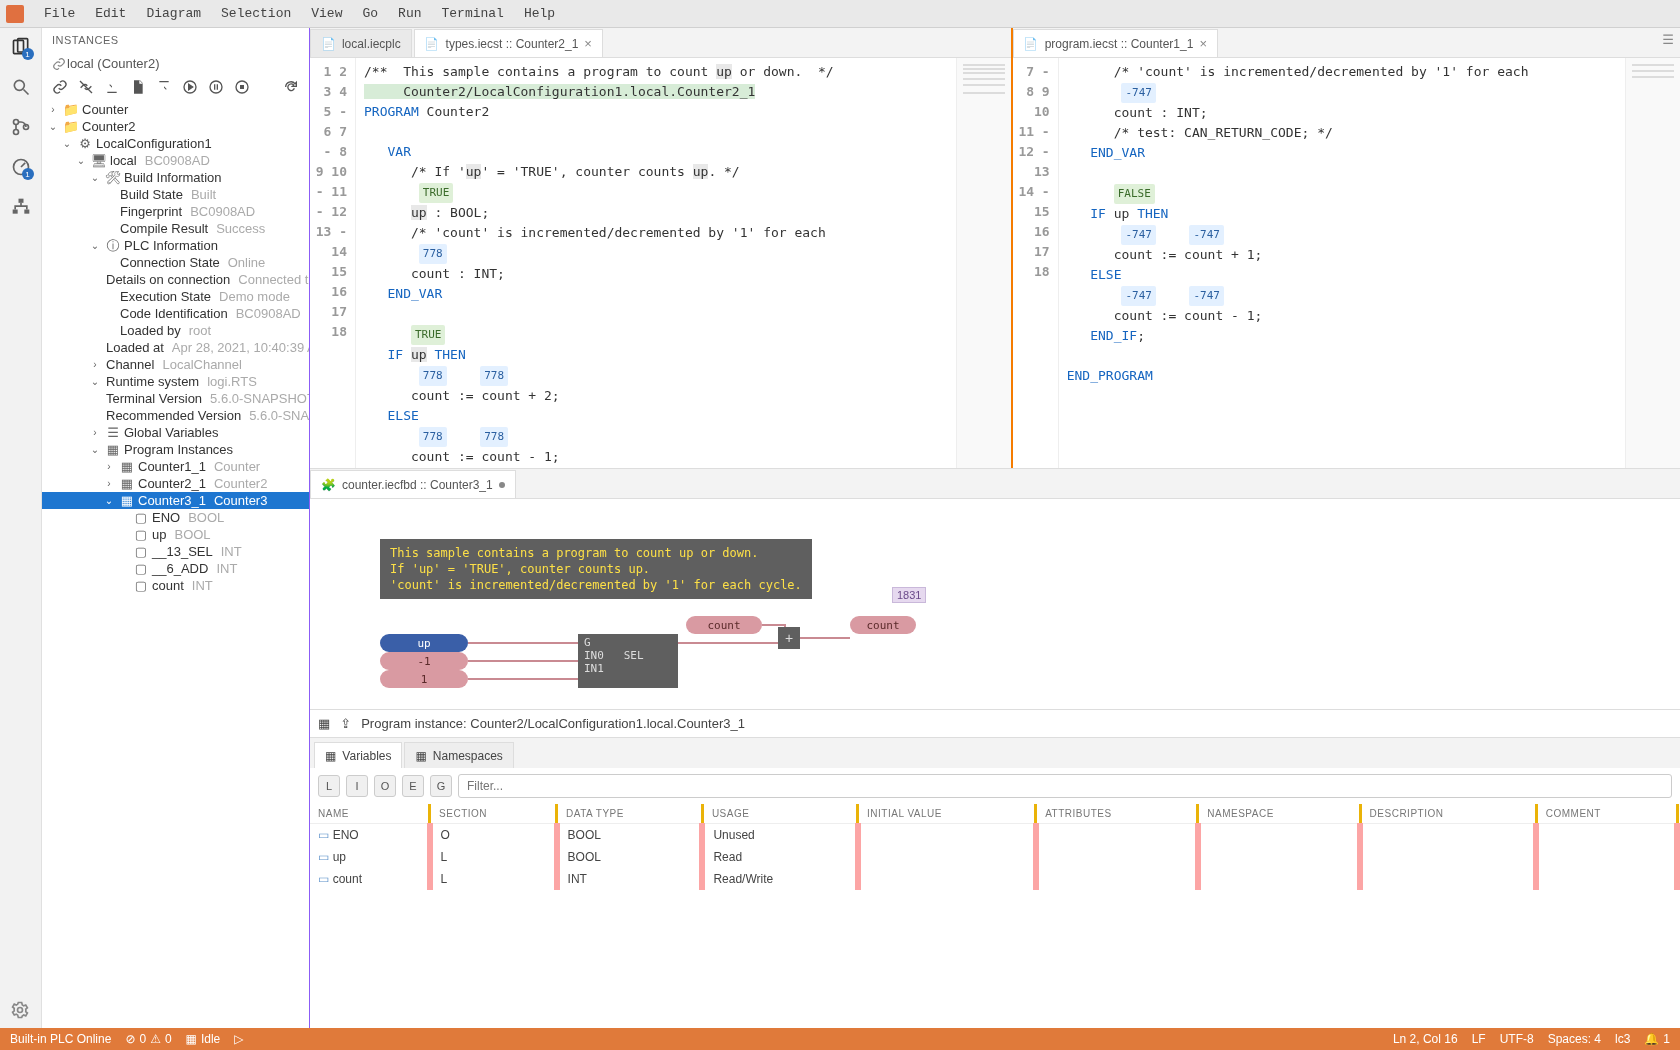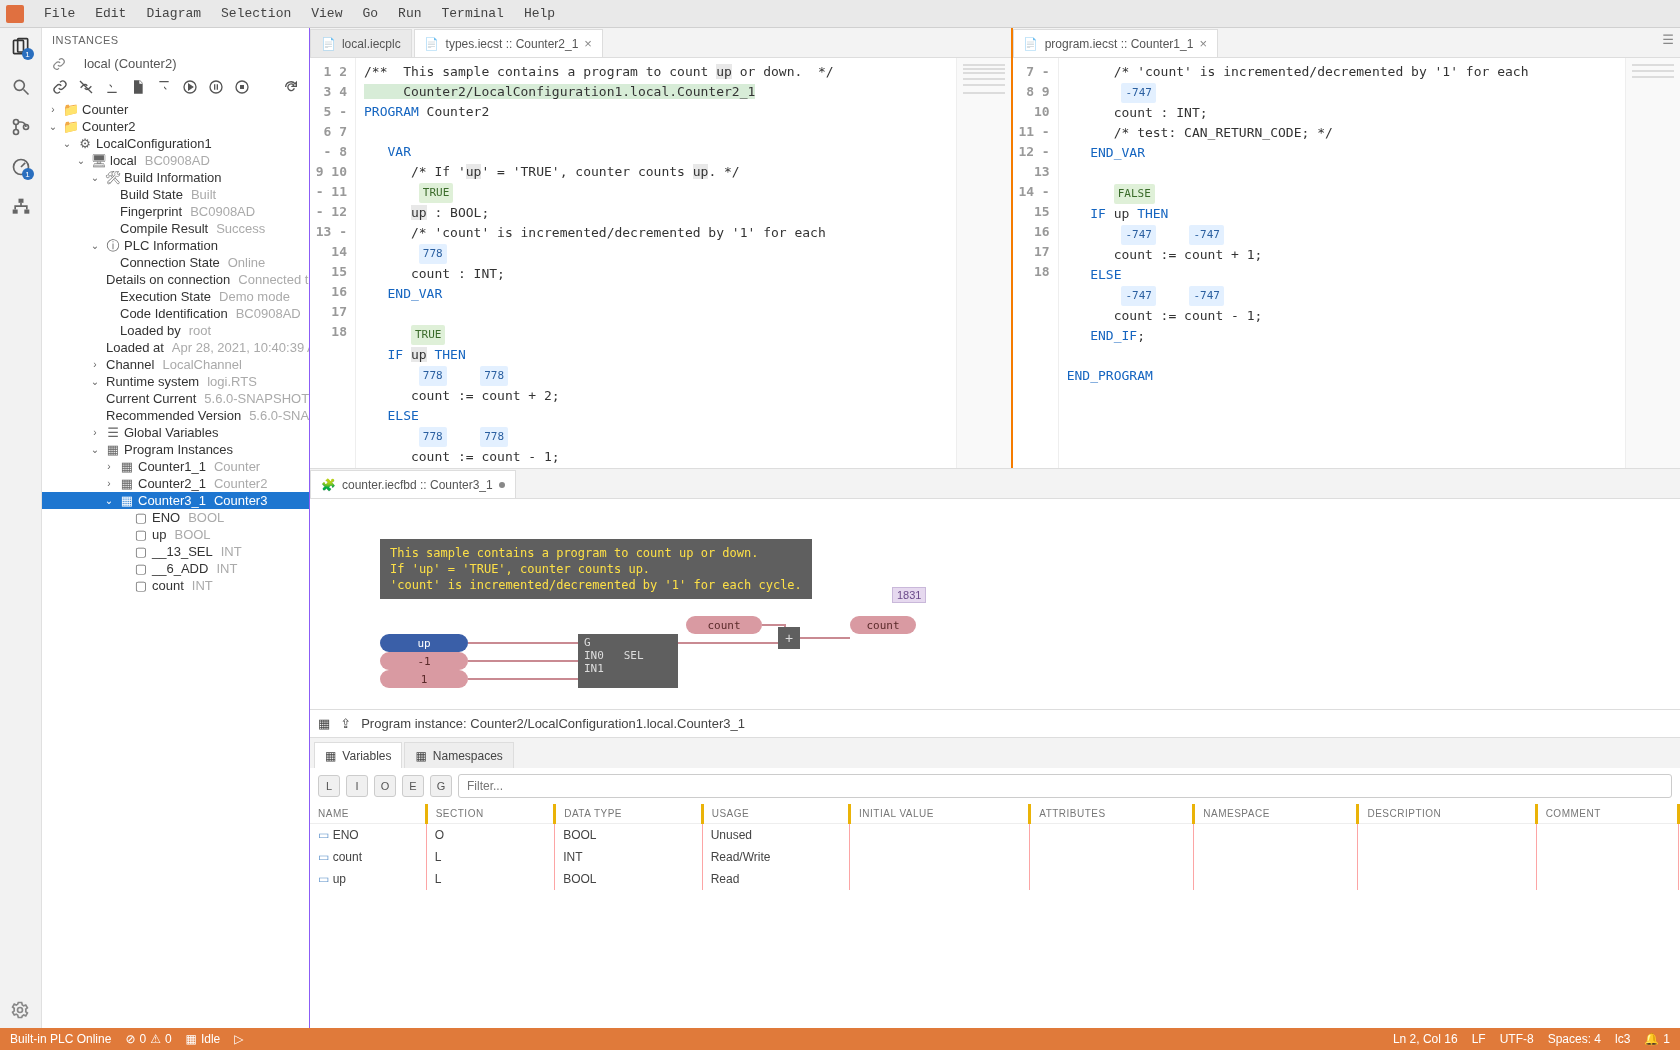--- a/index.html
+++ b/index.html
@@ -7,21 +7,21 @@
   .menubar { height: 28px; background: #e9e9e9; display: flex; align-items: center; padding: 0 6px; border-bottom: 1px solid #d0d0d0; }
   .menubar .logo { width: 18px; height: 18px; background: #e07040; margin-right: 10px; border-radius: 2px; }
   .menubar .menu-item { padding: 4px 10px; cursor: default; color: #444; font-family: Liberation Mono, monospace; }
   .main { flex: 1; display: flex; min-height: 0; }
   .activitybar { width: 42px; background: #f2f2f2; display: flex; flex-direction: column; align-items: center; padding-top: 8px; gap: 18px; border-right: 1px solid #e0e0e0; }
   .activitybar .aicon { width: 22px; height: 22px; color: #666; display:flex;align-items:center;justify-content:center; position:relative; }
   .activitybar .aicon.active { color:#333; }
   .badge-small { position:absolute; bottom:-2px; right:-2px; width:12px;height:12px;background:#2a6fbf;color:#fff;border-radius:50%;font-size:8px;display:flex;align-items:center;justify-content:center; }
   .sidebar { width: 268px; background: #fff; border-right: 1px solid #8b5cf6; display:flex; flex-direction:column; overflow:hidden; }
   .sidebar-header { padding: 6px 10px; font-size:11px; letter-spacing: .5px; color:#666; text-transform:uppercase; }
-  .instance-row { display:flex; align-items:center; gap:18px; padding:4px 10px; color:#555; }
+  .instance-row { display:flex; align-items:center; gap:1px; padding:4px 10px; color:#555; }
   .instance-row .linkicon { color:#888; }
   .toolbar-row { display:flex; align-items:center; gap:10px; padding:4px 10px; color:#555; }
   .toolbar-row .ticon { width:16px;height:16px;color:#555; cursor:pointer; }
   .tree { flex:1; overflow:auto; padding: 2px 0 10px 0; }
   .tree-row { display:flex; align-items:center; gap:4px; padding:1px 4px 1px 0; white-space:nowrap; }
   .tree-row .twisty { width:14px; text-align:center; color:#666; font-size:10px; }
   .tree-row .ticon { width:14px;height:14px; display:inline-flex;align-items:center;justify-content:center; color:#666; }
   .tree-row .label { color:#333; }
   .tree-row .meta { color:#aaa; margin-left:4px; }
   .tree-row.selected { background:#1e76d0; color:#fff; }
@@ -60,21 +60,21 @@
   .vars-panel { border-top:1px solid #ddd; display:flex; flex-direction:column; }
   .vars-tabs{ height:30px; display:flex; align-items:flex-end; background:#f3f3f3; padding-left:4px; gap:2px; }
   .vars-tabs .vtab{ height:26px; display:flex;align-items:center; gap:6px; padding:0 10px; background:#fff; border:1px solid #ddd; border-bottom:none; font-size:12px; color:#444; cursor:pointer;}
   .vars-tabs .vtab.inactive{ background:#eee;}
   .vars-filter{ display:flex; align-items:center; gap:6px; padding:6px 8px; }
   .vars-filter .fbtn{ width:22px;height:22px; background:#f0f0f0;border:1px solid #ccc;border-radius:3px;display:flex;align-items:center;justify-content:center;font-size:11px;color:#555;cursor:pointer;}
   .vars-filter input{ flex:1; height:24px; border:1px solid #ccc; border-radius:3px; padding:0 8px; font-size:12px; }
   .vars-table{ flex:1; overflow:auto; }
   .vars-table table{ width:100%; border-collapse:collapse; font-size:12px; }
   .vars-table th{ text-align:left; font-weight:400; color:#777; font-size:10px; letter-spacing:.5px; padding:4px 8px; border-bottom:1px solid #eee; border-right:3px solid #eab308; text-transform:uppercase;}
-  .vars-table td{ padding:4px 8px; border-right:1px solid #fca5a5; color:#444;margin-left:46px;}
+  .vars-table td{ padding:4px 8px; border-right:6px solid #fca5a5; color:#444;margin-left:46px;}
   .statusbar{ height:22px; background:#e07a3a; color:#fff; display:flex; align-items:center; padding:0 10px; font-size:12px; gap:14px;}
   .statusbar .right{ margin-left:auto; display:flex; gap:14px; align-items:center;}
   .sicon{ display:inline-flex;align-items:center;gap:4px;}
   .outline-btn{ position:absolute; top:4px; right:6px; color:#888; }
   .gear { position:absolute; left:10px; bottom:30px; color:#888; }
   svg{ display:block; }
 </style>
 </head>
 <body>
 
@@ -280,21 +280,21 @@
           <span class="label">Channel</span>
           <span class="meta">LocalChannel</span>
         </div>
       <div class="tree-row indent-3">
           <span class="twisty">⌄</span>
           <span class="label">Runtime system</span>
           <span class="meta">logi.RTS</span>
         </div>
       <div class="tree-row indent-4">
           <span class="twisty"></span>
-          <span class="label">Current Current</span>
+          <span class="label">Terminal Version</span>
           <span class="meta">5.6.0-SNAPSHOT</span>
         </div>
       <div class="tree-row indent-4">
           <span class="twisty"></span>
           <span class="label">Recommended Version</span>
           <span class="meta">5.6.0-SNAPSH...</span>
         </div>
       <div class="tree-row indent-3">
           <span class="twisty">›</span>
           <span class="ticon">☰</span>
@@ -565,35 +565,35 @@
                   <td>O</td>
                   <td>BOOL</td>
                   <td>Unused</td>
                   <td></td>
                   <td></td>
                   <td></td>
                   <td></td>
                   <td></td>
                 </tr>
                 <tr>
+                  <td><span style="color:#5a8fc9">▭</span> up</td>
+                  <td>L</td>
+                  <td>BOOL</td>
+                  <td>Read</td>
+                  <td></td>
+                  <td></td>
+                  <td></td>
+                  <td></td>
+                  <td></td>
+                </tr>
+                <tr>
                   <td><span style="color:#5a8fc9">▭</span> count</td>
                   <td>L</td>
                   <td>INT</td>
                   <td>Read/Write</td>
-                  <td></td>
-                  <td></td>
-                  <td></td>
-                  <td></td>
-                  <td></td>
-                </tr>
-                <tr>
-                  <td><span style="color:#5a8fc9">▭</span> up</td>
-                  <td>L</td>
-                  <td>BOOL</td>
-                  <td>Read</td>
                   <td></td>
                   <td></td>
                   <td></td>
                   <td></td>
                   <td></td>
                 </tr>
               </tbody>
           </table>
         </div>
       </div>

